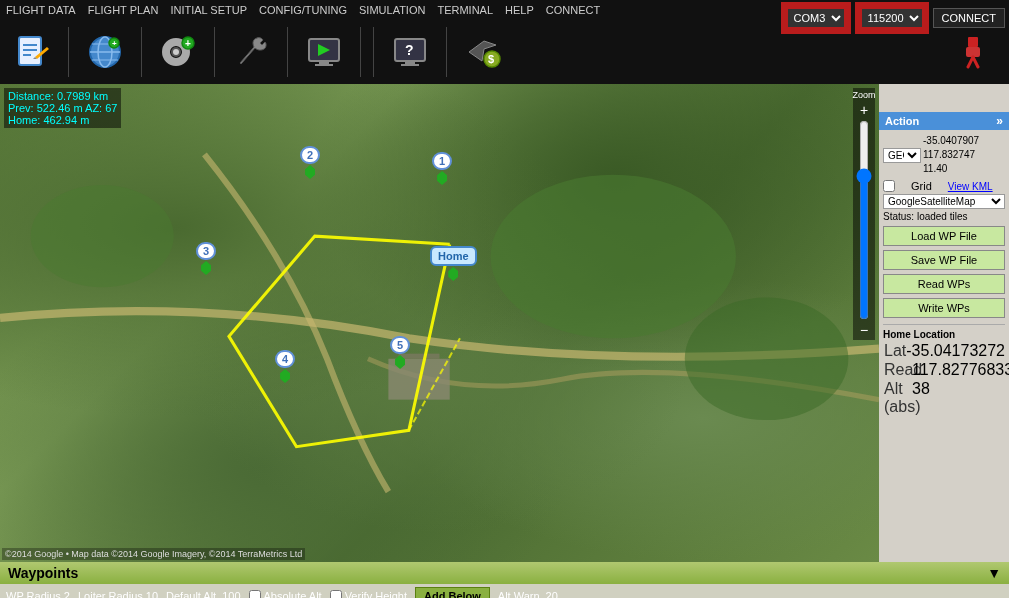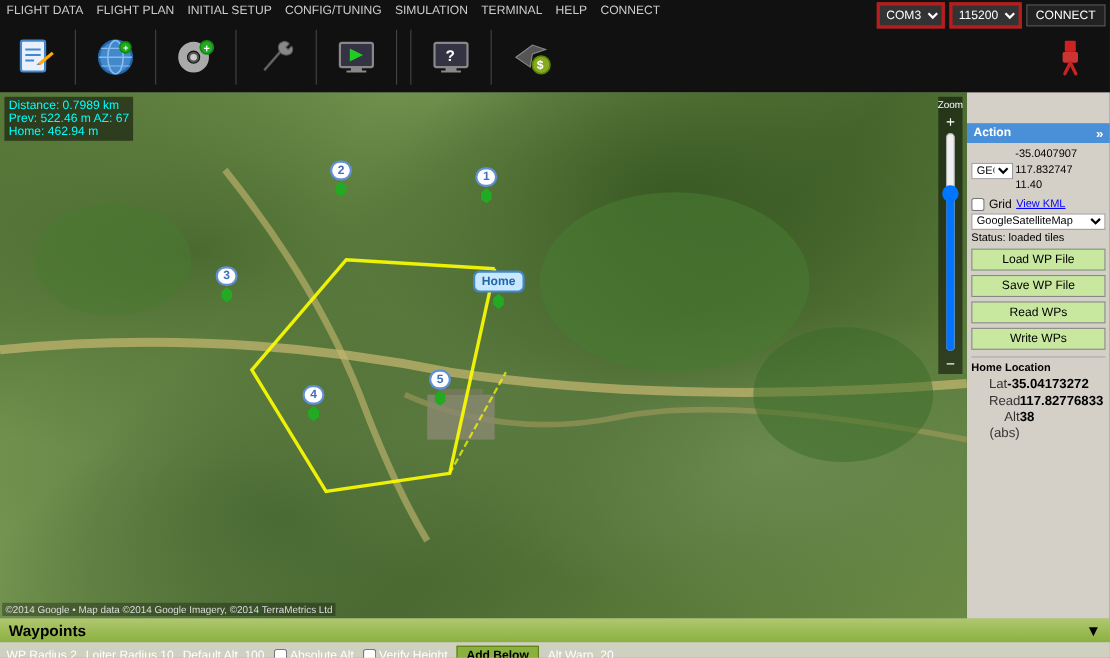--- a/index.html
+++ b/index.html
@@ -7,53 +7,53 @@
     .menu-item { color: #ccc; font-size: 11px; padding: 2px 6px; cursor: pointer; white-space: nowrap; }
 
     
     #toolbar { display: flex; align-items: center; background: #111; height: 64px; padding: 4px 6px; gap: 8px; }
     .toolbar-btn { display: flex; flex-direction: column; align-items: center; justify-content: center; width: 52px; height: 56px; cursor: pointer; border: none; background: transparent; }
     .toolbar-icon { width: 40px; height: 40px; display: flex; align-items: center; justify-content: center; font-size: 24px; }
     .toolbar-sep { width: 1px; height: 50px; background: #444; margin: 0 2px; }
 
     
     #connect-bar { position: absolute; top: 6px; right: 4px; display: flex; align-items: center; gap: 4px; }
-    .com-select { background: #333; color: #fff; border: 3px solid #b91c1c; font-size: 11px; padding: 2px; }
+    .com-select { background: #333; color: #fff; border: 7px solid #b91c1c; font-size: 11px; padding: 2px; }
     .connect-btn { background: #222; border: 1px solid #555; color: #fff; padding: 3px 8px; font-size: 11px; cursor: pointer; }
 
     
     #main { display: flex; height: calc(598px - 92px - 28px); }
 
     
     #map-container { flex: 1; position: relative; overflow: hidden; background: #5a7a4a; }
     #map-info { position: absolute; top: 4px; left: 4px; font-size: 11px; color: #0ff; background: rgba(0,0,0,0.5); padding: 2px 4px; }
     #google-credit { position: absolute; bottom: 2px; left: 2px; font-size: 9px; color: #aaa; }
 
     
     #zoom-bar { position: absolute; top: 4px; right: 0; width: 20px; display: flex; flex-direction: column; align-items: center; }
 
     
     #right-panel { width: 130px; background: #d4d0c8; color: #000; display: flex; flex-direction: column; font-size: 11px; }
     #action-header { background: #4a90d9; color: #fff; padding: 2px 6px; display: flex; align-items: center; justify-content: space-between; font-weight: bold; margin-top: 28px; }
     #action-body { padding: 4px; flex: 1; overflow: hidden; }
     .action-coord-row { display: flex; align-items: center; gap: 2px; margin-bottom: 2px; }
     .coord-type-select { width: 38px; font-size: 10px; background: #fff; border: 1px solid #999; }
     .coord-values { font-size: 10px; line-height: 1.4; }
-    .action-grid-row { display: flex; align-items: flex-start; gap: 4px; margin: 4px 0 2px 0; }
+    .action-grid-row { display: flex; align-items: flex-end; gap: 16px; margin: 4px 0 2px 0; }
     .action-checkbox { width: 12px; height: 12px; }
     .action-link { color: #00f; text-decoration: underline; cursor: pointer; font-size: 10px; }
     .map-type-row { display: flex; align-items: center; gap: 2px; margin: 2px 0; }
     .map-type-select { flex: 1; font-size: 10px; background: #fff; border: 1px solid #999; }
     .status-text { font-size: 10px; margin: 2px 0; }
     .action-btn { width: 100%; background: #c8e8a0; border: 1px solid #888; color: #000; font-size: 11px; padding: 3px 4px; margin: 2px 0; cursor: pointer; text-align: center; }
     .home-location-section { margin-top: 4px; border-top: 1px solid #aaa; padding-top: 4px; }
     .home-loc-title { font-size: 10px; font-weight: bold; margin-bottom: 2px; }
-    .home-loc-row { display: flex; font-size: 12px; margin: 1px 16px; text-align: right; }
+    .home-loc-row { display: flex; font-size: 16px; margin: 1px 1px; }
     .home-loc-label { width: 28px; color: #333; }
-    .home-loc-val { color: #000; font-weight: bold; }
+    .home-loc-val { color: #000; }
 
     
     #bottom-panel { height: 190px; background: #c8c8b8; }
     #waypoints-header { background: linear-gradient(to bottom, #b0c870, #8ab040); color: #000; padding: 3px 8px; font-size: 14px; font-weight: bold; display: flex; align-items: center; justify-content: space-between; gap: 34px; }
     #waypoints-controls { background: #d0d0c0; padding: 3px 6px; display: flex; align-items: center; gap: 8px; font-size: 11px; }
     .wp-ctrl-item { display: flex; align-items: center; gap: 3px; }
     .wp-ctrl-checkbox { width: 12px; height: 12px; }
     .add-below-btn { background: #8ab040; border: 1px solid #5a8010; color: #000; padding: 2px 8px; font-size: 11px; cursor: pointer; font-weight: bold; }
 
     

